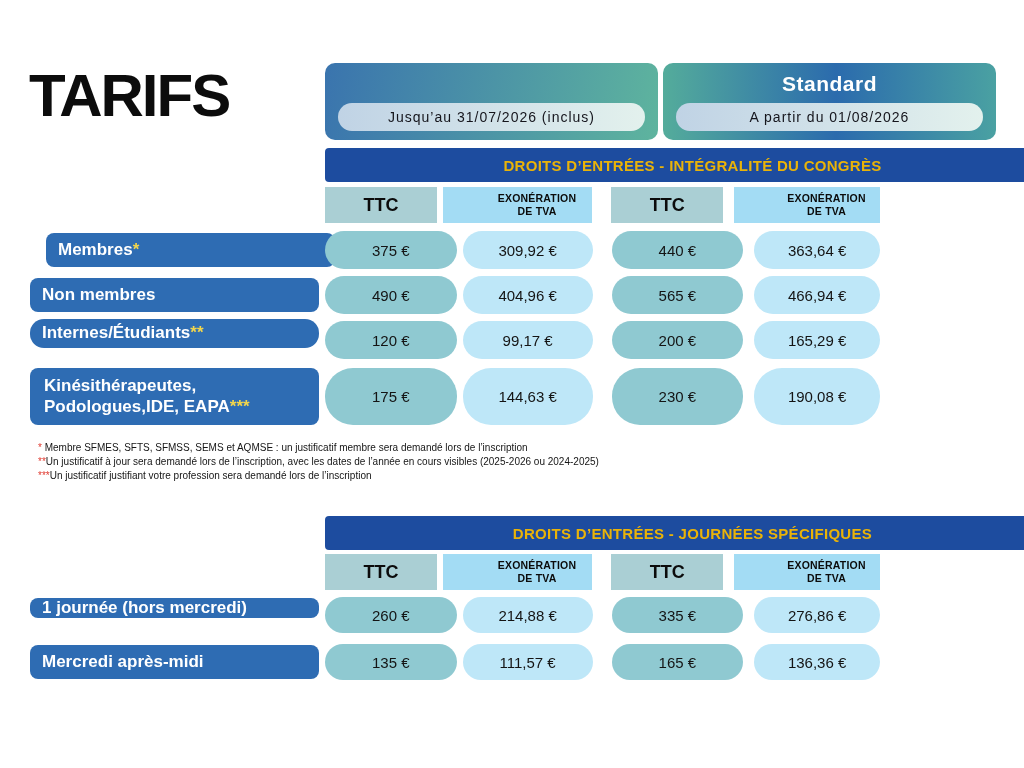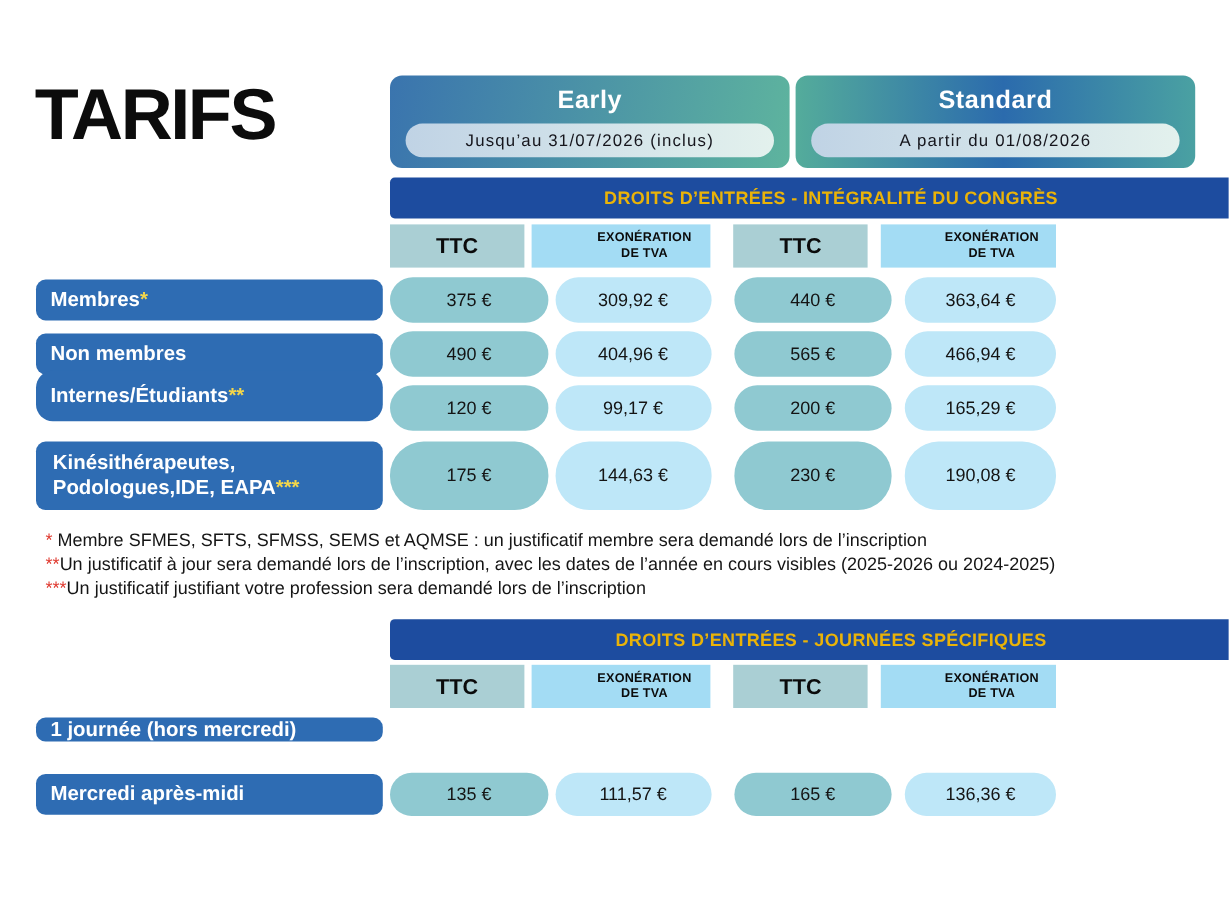--- a/index.html
+++ b/index.html
@@ -59,33 +59,32 @@
   
   .pill{
     height:38px;border-radius:19px;display:flex;align-items:center;justify-content:center;
     font-size:15px;color:#141414;
   }
   .pill.ttc{background:var(--ttc-pill-bg);}
   .pill.exo{background:var(--exo-pill-bg);}
   .tall .pill{height:57px;border-radius:28px;}
   .short .pill{height:36px;border-radius:18px;}
   
-  .footnotes{position:absolute;left:38px;top:442px;font-size:15px;color:#151515;}
+  .footnotes{position:absolute;left:38px;top:442px;font-size:10px;color:#151515;}
   .footnotes div{margin-bottom:3px;white-space:nowrap;}
   .fn-marker{color:var(--red);}
 </style>
 </head>
 <body>
 
 <div id="canvas">
 
   <div class="page-title">TARIFS</div>
 
   <div class="period early">
-    <div class="period-label">Early</div>
     <div class="period-sub">Jusqu’au 31/07/2026 (inclus)</div>
   </div>
 
   <div class="period standard">
     <div class="period-label">Standard</div>
     <div class="period-sub">A partir du 01/08/2026</div>
   </div>
 
   <div class="banner b1">DROITS D’ENTRÉES - INTÉGRALITÉ DU CONGRÈS</div>
 
@@ -95,41 +94,41 @@
       <span><span>EXONÉRATION</span><br>
       <span>DE TVA</span></span>
     </div>
     <div class="c c3 hcell ttc">TTC</div>
     <div class="c c4 hcell exo">
       <span><span>EXONÉRATION</span><br>
       <span>DE TVA</span></span>
     </div>
   </div>
 
-  <div class="rowlabel" style="top:233px;height:34px;">
+  <div class="rowlabel" style="top:233px;height:34px;margin-left:16px;">
     <span><span>Membres</span><span class="marker">*</span></span>
   </div>
   <div class="cols" style="top:231px;">
     <div class="c pill ttc">375 €</div>
     <div class="c c2 pill exo">309,92 €</div>
     <div class="c c3 pill ttc">440 €</div>
     <div class="c c4 pill exo">363,64 €</div>
   </div>
 
   <div class="rowlabel" style="top:278px;height:34px;">
     <span><span>Non membres</span><span class="marker"></span></span>
   </div>
   <div class="cols" style="top:276px;">
     <div class="c pill ttc">490 €</div>
     <div class="c c2 pill exo">404,96 €</div>
     <div class="c c3 pill ttc">565 €</div>
     <div class="c c4 pill exo">466,94 €</div>
   </div>
 
-  <div class="rowlabel" style="top:309px;height:42px;border-radius:14px;">
+  <div class="rowlabel" style="top:319px;height:29px;border-radius:14px;">
     <span><span>Internes/Étudiants</span><span class="marker">**</span></span>
   </div>
   <div class="cols" style="top:321px;">
     <div class="c pill ttc">120 €</div>
     <div class="c c2 pill exo">99,17 €</div>
     <div class="c c3 pill ttc">200 €</div>
     <div class="c c4 pill exo">165,29 €</div>
   </div>
 
   <div class="rowlabel" style="top:368px;height:57px;padding-left:14px;">
@@ -159,20 +158,26 @@
     <div class="c c3 hcell ttc">TTC</div>
     <div class="c c4 hcell exo">
       <span><span>EXONÉRATION</span><br>
       <span>DE TVA</span></span>
     </div>
   </div>
 
   <div class="rowlabel" style="top:598px;height:20px;">
     <span><span>1 journée (hors mercredi)</span><span class="marker"></span></span>
   </div>
+  <div class="cols short" style="top:597px;">
+    <div class="c pill ttc">260 €</div>
+    <div class="c c2 pill exo">214,88 €</div>
+    <div class="c c3 pill ttc">335 €</div>
+    <div class="c c4 pill exo">276,86 €</div>
+  </div>
 
   <div class="rowlabel" style="top:645px;height:34px;">
     <span><span>Mercredi après-midi</span><span class="marker"></span></span>
   </div>
   <div class="cols short" style="top:644px;">
     <div class="c pill ttc">135 €</div>
     <div class="c c2 pill exo">111,57 €</div>
     <div class="c c3 pill ttc">165 €</div>
     <div class="c c4 pill exo">136,36 €</div>
   </div>

